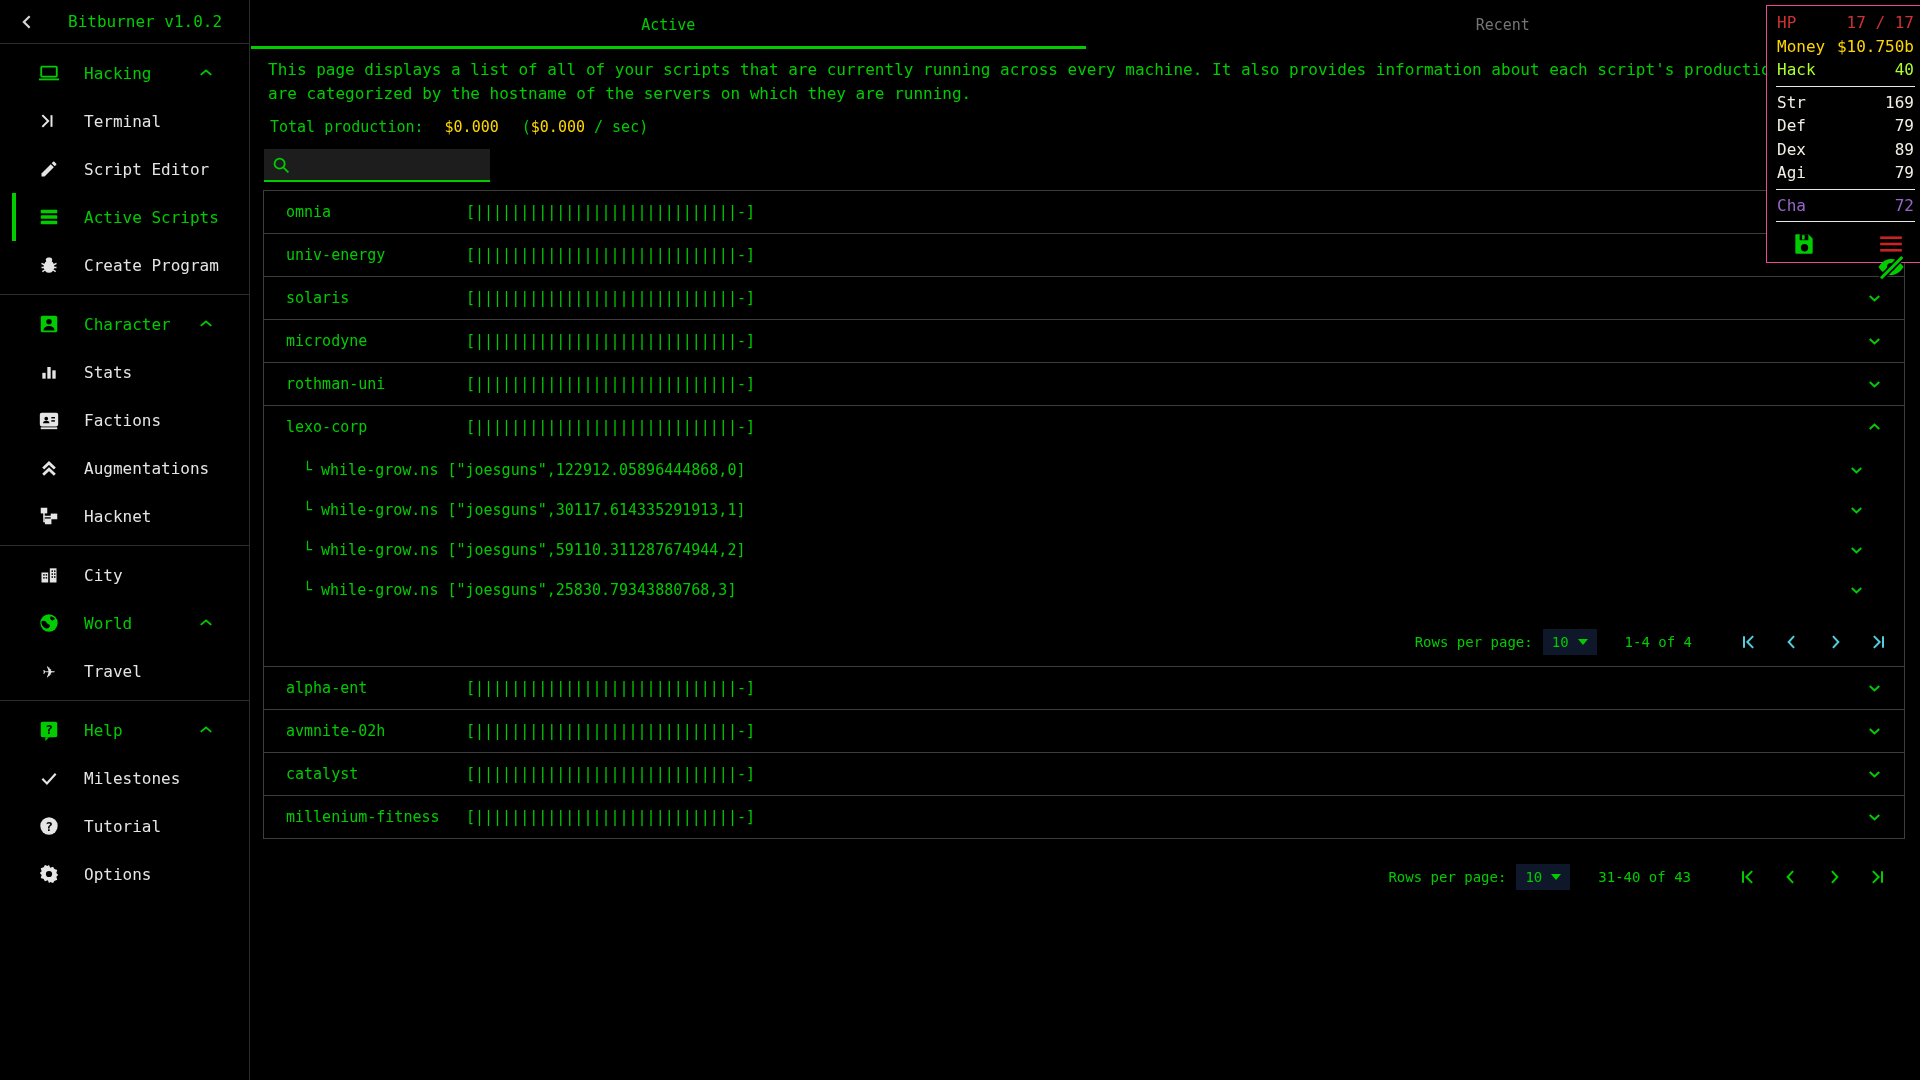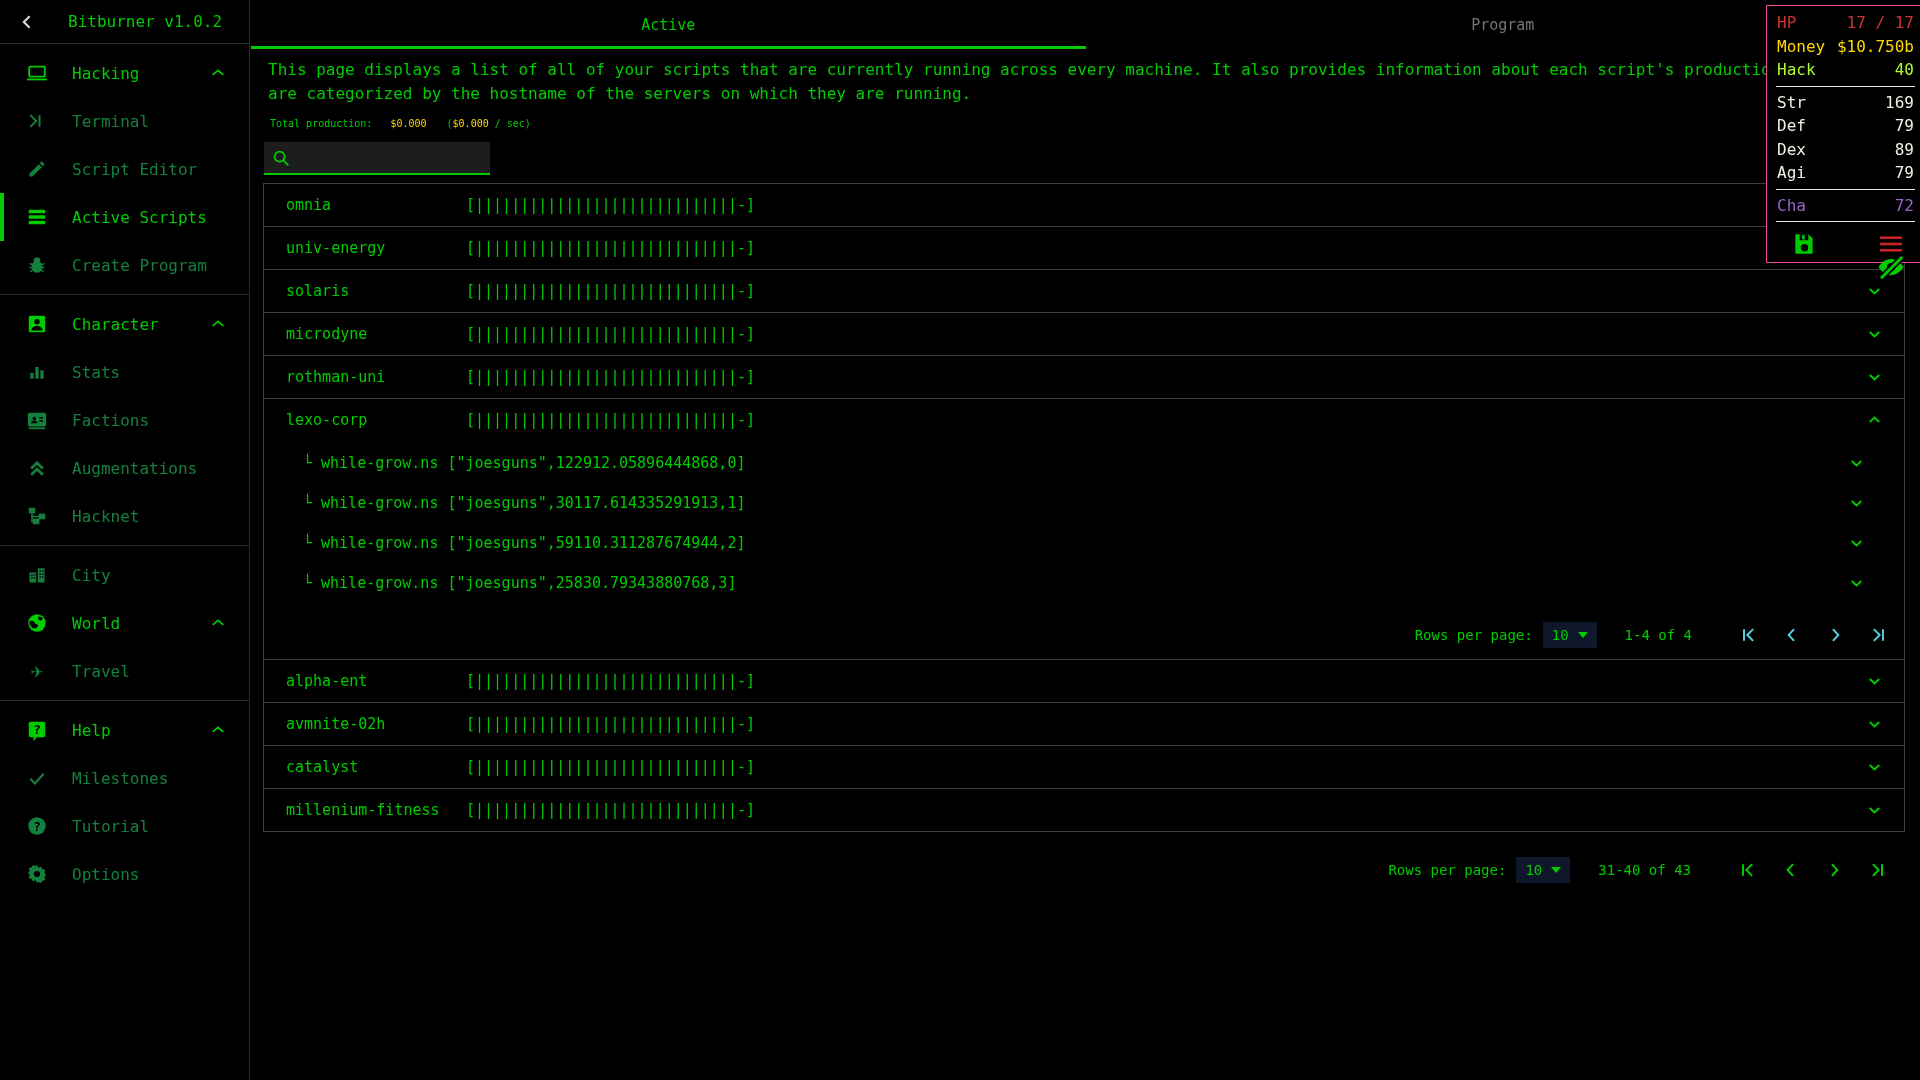--- a/index.html
+++ b/index.html
@@ -5,38 +5,38 @@
   *{margin:0;padding:0;box-sizing:border-box}
   html,body{width:1920px;height:1080px;background:#000;overflow:hidden}
   body{font-family:"DejaVu Sans Mono",monospace;color:#00cc00;position:relative}
   button{font:inherit}
 
   
   .sidebar{position:absolute;left:0;top:0;width:250px;height:1080px;border-right:1px solid #2b2b2b;background:#000}
   .sb-header{height:44px;display:flex;align-items:center;border-bottom:1px solid #2b2b2b}
   .sb-back{background:none;border:none;width:24px;height:24px;margin-left:16px;color:#d6d6d6;cursor:pointer;display:flex;align-items:center;justify-content:center}
   .sb-title{color:#0c0;font-size:16px;margin-left:28px;white-space:nowrap}
-  .sb-group{padding:5px 0}
-  .sb-item{height:48px;display:flex;align-items:center;position:relative;color:#15803d;cursor:pointer}
+  .sb-group{padding:5px 12px}
+  .sb-item{height:48px;display:flex;align-items:center;position:relative;color:#e5e5e5;cursor:pointer}
   .sb-item .icn{width:24px;height:24px;margin-left:25px;display:flex;align-items:center;justify-content:center;flex:none}
   .sb-item .lbl{font-size:16px;margin-left:23px;flex:1;white-space:nowrap}
   .sb-item .chev{margin-right:22px;display:flex}
   .sb-item.grp{color:#0c0}
   .sb-item.sel{color:#0c0}
   .sb-item.sel::before{content:"";position:absolute;left:0;top:0;width:4px;height:100%;background:#0c0}
   .sb-divider{border-top:1px solid #2b2b2b}
   .uni{font-size:21px;line-height:1}
 
   
   .main{position:absolute;left:251px;top:0;width:1669px;height:1080px;overflow:hidden}
   .tabs{display:flex;height:49px}
   .tab{flex:1;display:flex;align-items:center;justify-content:center;font-size:15px;color:#757575;cursor:pointer}
   .tab.on{color:#0c0;box-shadow:inset 0 -3px 0 #0c0}
   .desc{margin:9px 0 0 17px;font-size:16px;line-height:24px;white-space:nowrap}
-  .production{margin:12px 7px 0 19px;font-size:10px;white-space:nowrap}
+  .production{margin:12px 7px 0 19px;font-size:15px;white-space:nowrap}
   .production .lab{margin-right:12px}
   .production .tot{margin-right:14px}
   .money-txt{color:#ffd700}
   .search{position:relative;margin:13px 0 0 13px;width:226px;height:33px;background:#1d1d1d;border-bottom:2px solid #0c0;display:flex;align-items:center}
   .search .mag{margin-left:6px;flex:none;display:flex}
   .search input{background:transparent;border:none;outline:none;color:#0c0;font:inherit;font-size:15px;flex:1;margin:0 8px;min-width:0}
 
   .list{margin:9px 0 0 12px;width:1642px}
   .acc{border:1px solid #3d3d3d;margin-top:-1px;background:#000}
   .srow{height:42px;display:flex;align-items:center;position:relative;padding-left:22px;cursor:pointer}
@@ -294,21 +294,21 @@
             </svg>
         </span>
         <span class="lbl">Options</span>
       </div>
     </nav>
   </aside>
 
   <main class="main">
     <div class="tabs">
       <div class="tab on">Active</div>
-      <div class="tab">Program</div>
+      <div class="tab">Recent</div>
     </div>
 
     <div class="desc">
       <div>This page displays a list of all of your scripts that are currently running across every machine. It also provides information about each script's production. The scripts</div>
       <div>are categorized by the hostname of the servers on which they are running.</div>
     </div>
 
     <div class="production">
       <span class="lab">Total production:</span>
       <span class="tot money-txt">$0.000</span>

